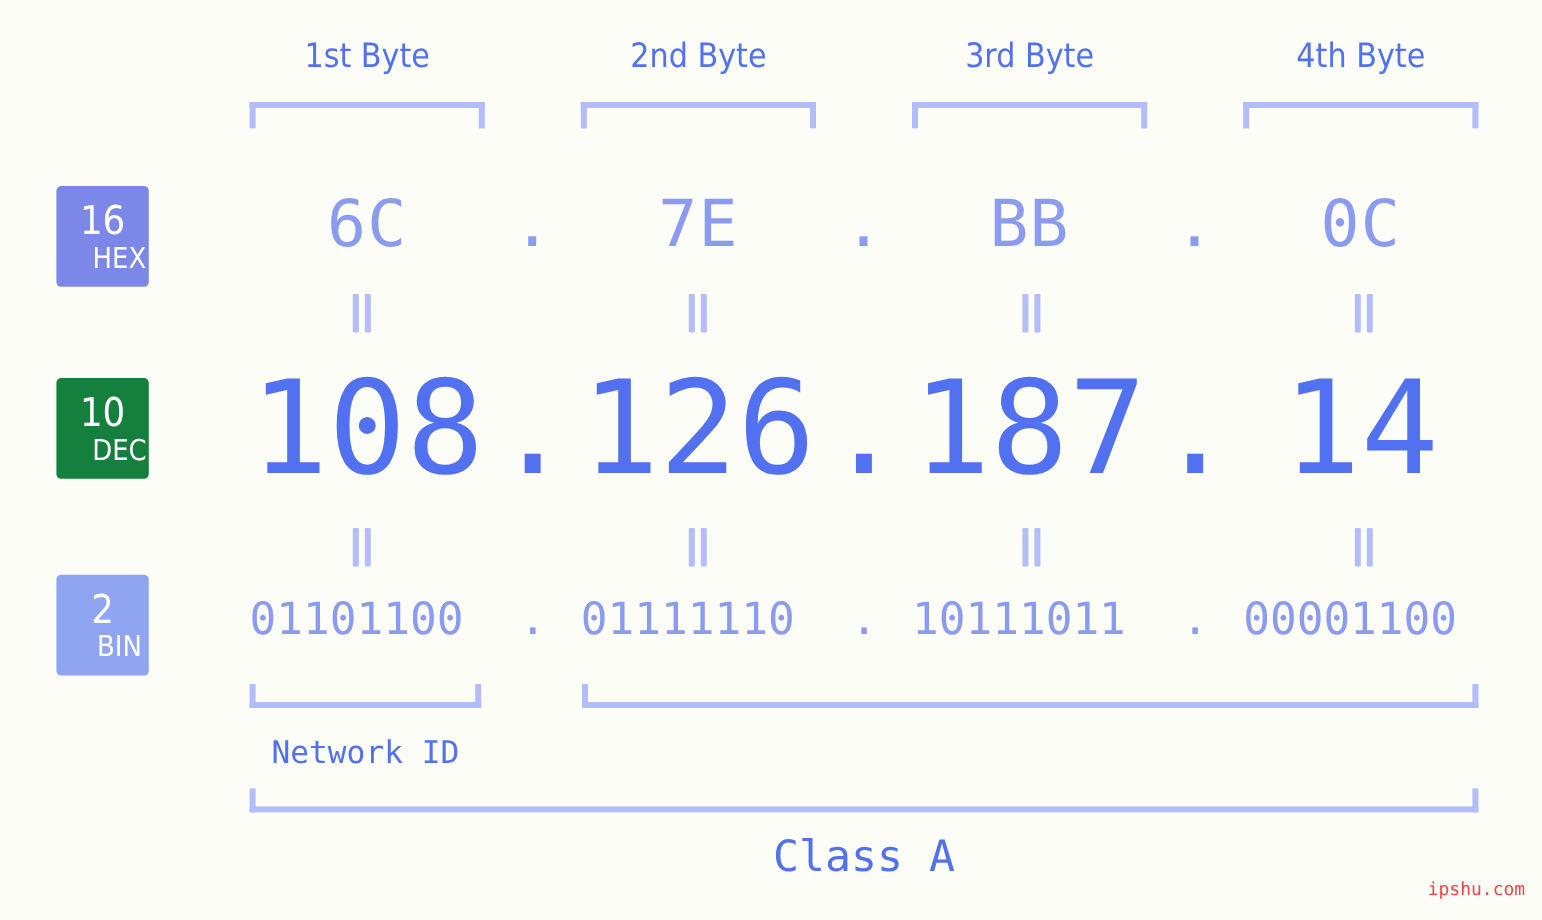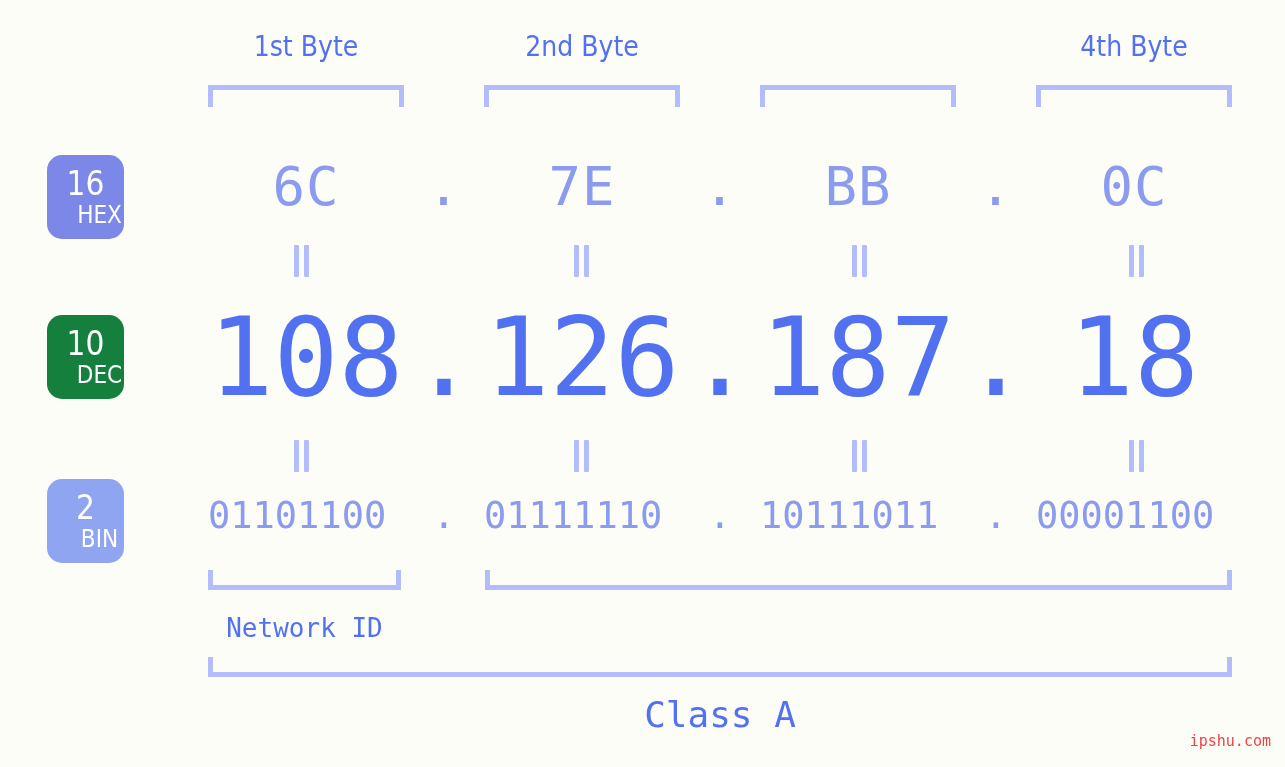--- a/index.html
+++ b/index.html
@@ -43,21 +43,21 @@
     border-right: 5px solid #b3bdfb;
     box-sizing: border-box;
   }
 
   
   .badge {
     position: absolute;
     left: 47px;
     width: 77px;
     height: 84px;
-    border-radius: 15px;
+    border-radius: 4px;
     display: flex;
     flex-direction: column;
     align-items: center;
     justify-content: center;
     color: #ffffff;
     font-family: "DejaVu Sans Condensed", "DejaVu Sans", sans-serif;
     line-height: 1;
   }
   .badge .num {
     font-size: 33px;
@@ -200,20 +200,21 @@
     font-family: "DejaVu Sans Mono", monospace;
   }
 </style>
 </head>
 <body>
 
 <div class="stage">
 
   <div class="byte-header" style="left:208px; width:196px;">1st Byte</div>
   <div class="byte-header" style="left:484px; width:196px;">2nd Byte</div>
+  <div class="byte-header" style="left:760px; width:196px;">3rd Byte</div>
   <div class="byte-header" style="left:1036px; width:196px;">4th Byte</div>
 
   <div class="bracket-top" style="left:208px; width:196px;"></div>
   <div class="bracket-top" style="left:484px; width:196px;"></div>
   <div class="bracket-top" style="left:760px; width:196px;"></div>
   <div class="bracket-top" style="left:1036px; width:196px;"></div>
 
   <div class="badge" id="badge-hex">
     <span class="num">16</span>
     <span class="lbl">HEX</span>
@@ -254,21 +255,21 @@
       <span class="b"></span>
     </div>
 
   <div class="row" id="row-dec" style="left:208px;">
     <span class="cell">108</span>
     <span class="dot">.</span>
     <span class="cell">126</span>
     <span class="dot">.</span>
     <span class="cell">187</span>
     <span class="dot">.</span>
-    <span class="cell">18</span>
+    <span class="cell">14</span>
   </div>
 
   <div class="eq eq-bin" style="left:289px;">
       <span class="a"></span>
       <span class="b"></span>
     </div>
   <div class="eq eq-bin" style="left:569px;">
       <span class="a"></span>
       <span class="b"></span>
     </div>

